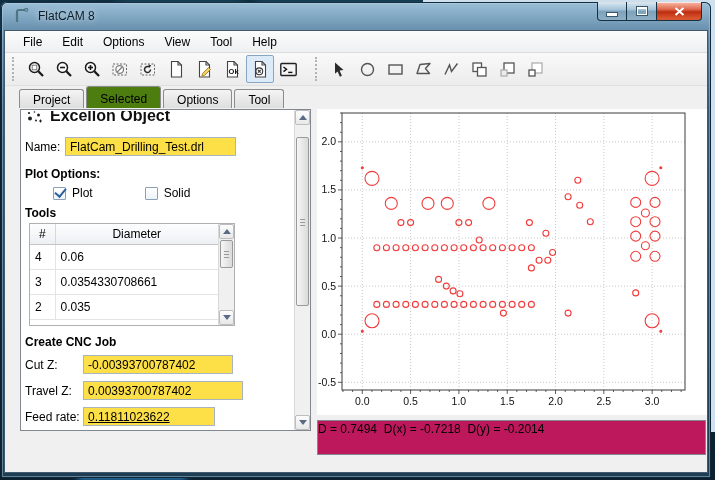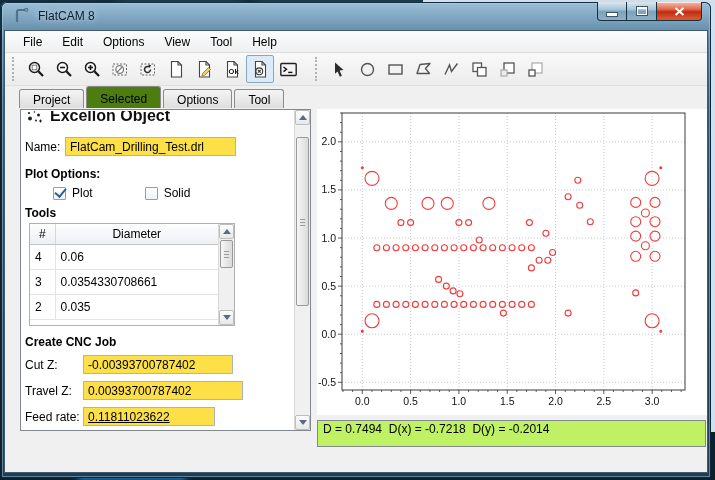--- a/index.html
+++ b/index.html
@@ -100,22 +100,22 @@
             border-bottom:5px solid #5a6b87; }
   .tri-down { width:0; height:0; border-left:4px solid transparent; border-right:4px solid transparent;
             border-top:5px solid #5a6b87; }
   .thumb { position:absolute; left:1px; right:1px; background:linear-gradient(90deg,#f6f6f6,#dadada);
            border:1px solid #9a9a9a; border-radius:2px; }
   .thumb::after { content:""; position:absolute; left:3px; right:3px; top:50%; height:1px;
            background:#9a9a9a; box-shadow:0 -3px 0 #9a9a9a, 0 3px 0 #9a9a9a; }
 
   .right-panel { position:absolute; left:311px; top:1px; width:392px; height:330px; }
   .figure { position:absolute; left:1px; top:0; width:390px; height:306px; background:#fff; }
-  .dbox { position:absolute; left:1px; top:311px; width:389px; height:27px;
-          border:1px solid #828790; background:#bef264; line-height:17px; padding-left:5px;
+  .dbox { position:absolute; left:1px; top:311px; width:389px; height:35px;
+          border:1px solid #828790; background:#be185d; line-height:17px; 
           white-space:pre; }
 
   
   .statusbar { position:absolute; left:0; right:0; bottom:0; height:33px; border-top:1px solid #fdfdfd; }
   .sbox { position:absolute; top:6px; height:21px; border:1px solid #aeaeae;
           box-shadow:inset 1px 1px 2px rgba(0,0,0,.07); background:#f0f0f0;
           line-height:19px; padding:0 6px; }
   .msg { left:4px; width:446px; }
   .coords { left:452px; width:118px; white-space:pre; }
   .units { position:absolute; left:579px; top:9px; }

